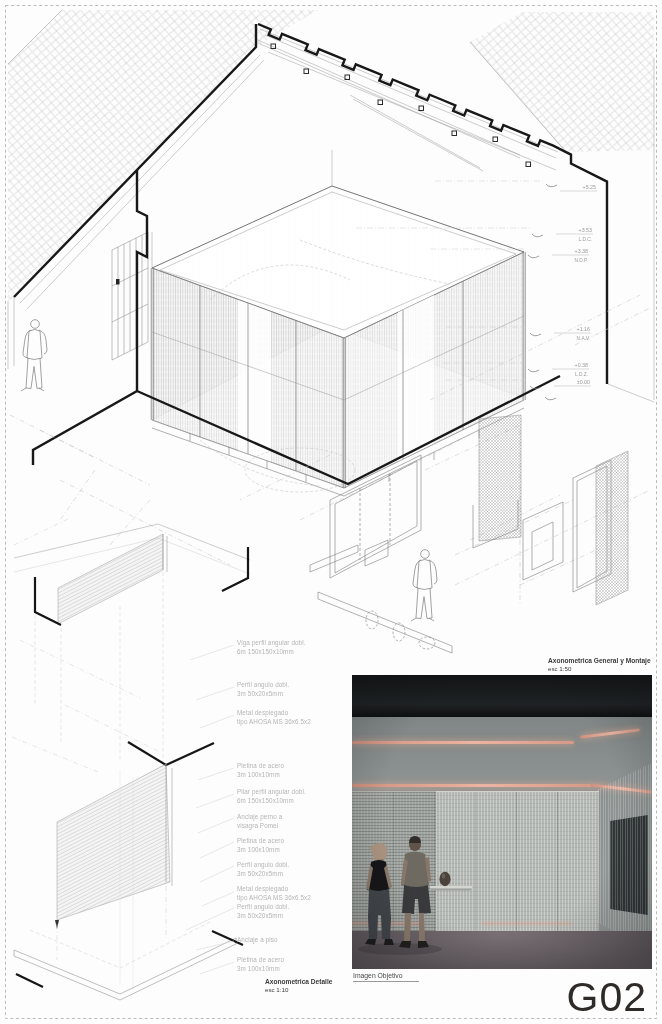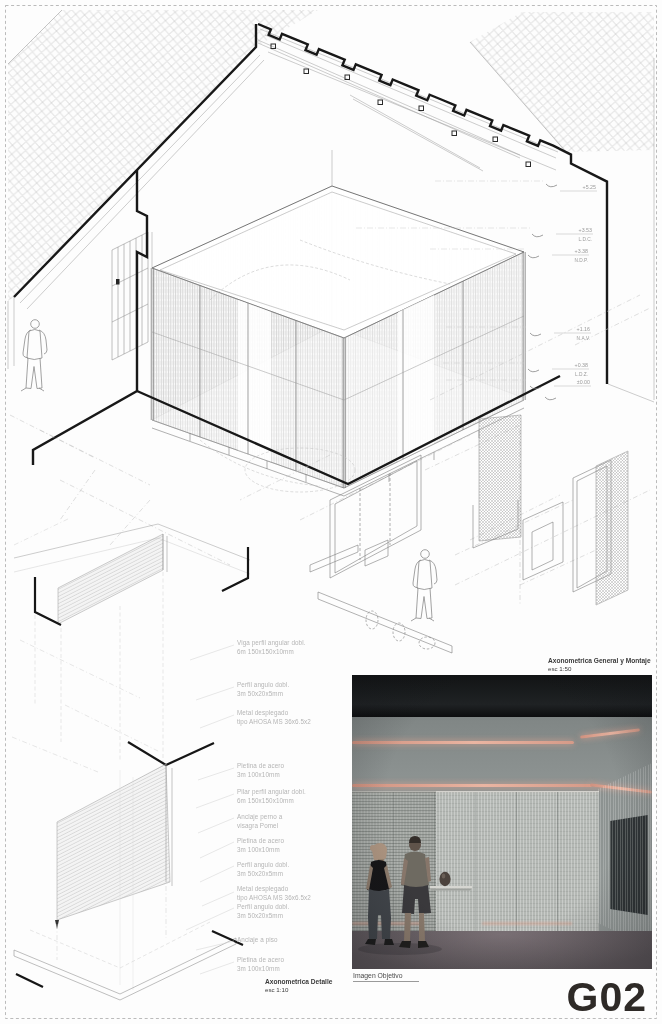--- a/index.html
+++ b/index.html
@@ -9,21 +9,21 @@
   .lw{position:absolute;left:0;top:0;}
   
   .anno{position:absolute;left:237px;width:108px;font-size:6.3px;line-height:1.5;
         color:#b5b5b5;white-space:pre-line;letter-spacing:.1px;}
   
   .dwg-label{position:absolute;color:#3a3a3a;}
   .dwg-label .t{font-size:6.6px;font-weight:bold;}
   .dwg-label .s{font-size:6.2px;margin-top:1px;}
   .photo-caption{position:absolute;left:353px;top:972px;font-size:6.8px;color:#4a4a4a;
         padding-bottom:2px;border-bottom:.5px solid #9a9a9a;width:66px;}
-  .sheet-number{position:absolute;right:15px;top:974px;font-size:41px;font-weight:700;
+  .sheet-number{position:absolute;right:15px;top:974px;font-size:41px;font-weight:400;
         color:#2e2a27;letter-spacing:1px;}
   
   .photo{position:absolute;left:352px;top:675px;width:300px;height:294px;overflow:hidden;
          background:linear-gradient(180deg,#868c8b,#949a98);}
   .ph-ceiling{position:absolute;left:0;top:0;width:100%;height:42px;
          background:linear-gradient(180deg,#121415,#1f2224 70%,#0d0e0f);}
   .ph-upperwall{position:absolute;left:0;top:42px;width:100%;height:74px;
          background:linear-gradient(180deg,#808685,#8f9594);}
   .ph-strip{position:absolute;height:3px;border-radius:2px;
          background:linear-gradient(90deg,#cf917f,#eab5a2 55%,#d59a88);

